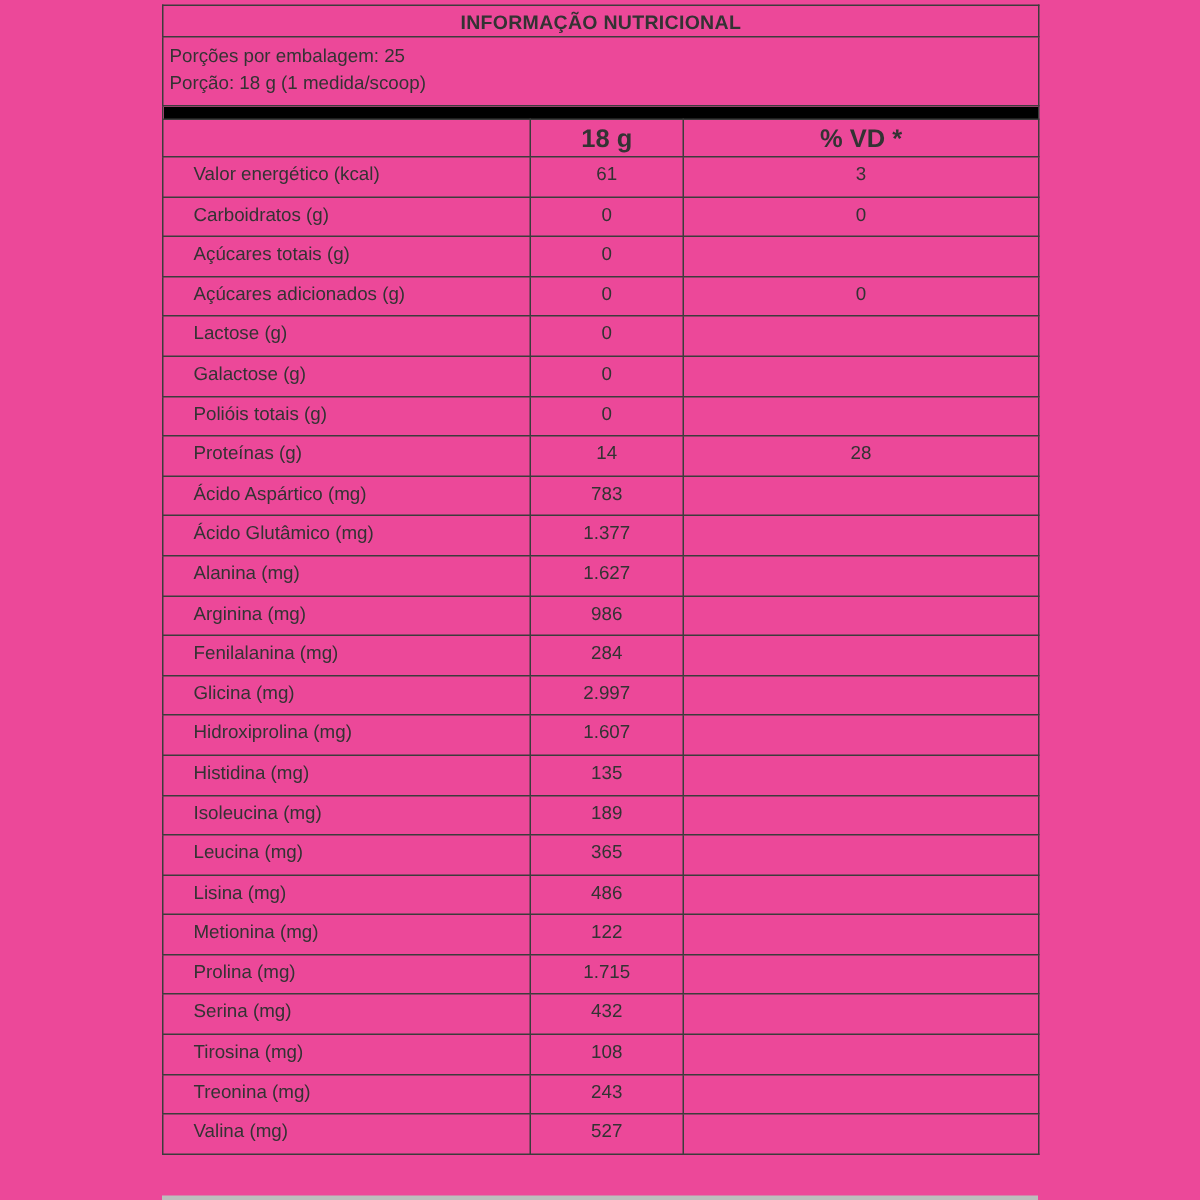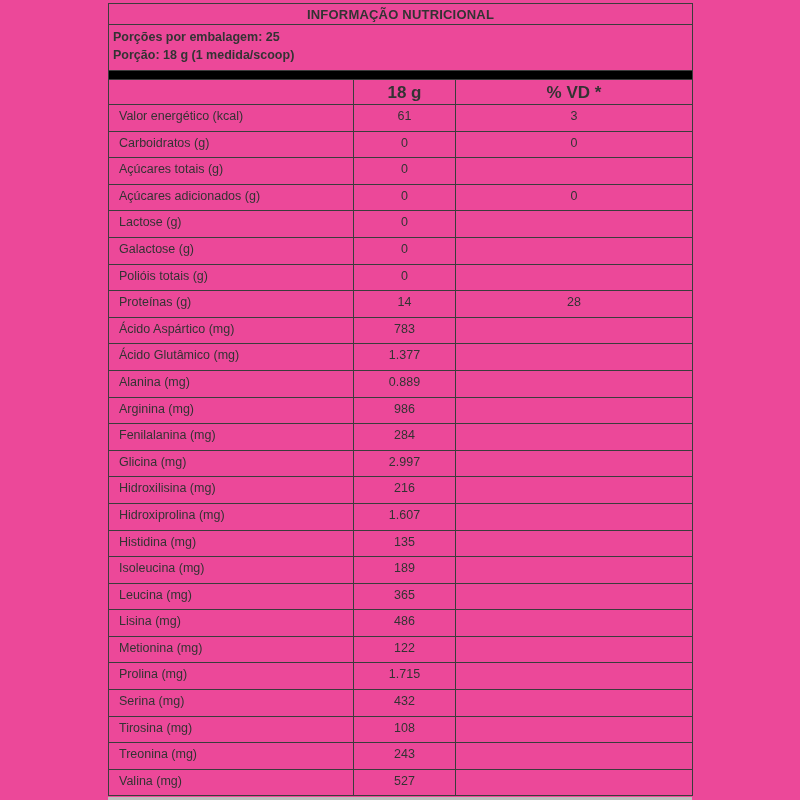--- a/index.html
+++ b/index.html
@@ -40,21 +40,20 @@
     padding: 2px;
     letter-spacing: 0.2px;
     vertical-align: middle;
   }
   .serving-cell {
     font-size: 12.5px;
     line-height: 18px;
     padding: 3px 4px 6px 4px;
     height: 45px;
     vertical-align: top;
-    font-weight: bold;
   }
   .bar-cell {
     background: #000000;
     height: 9px;
     padding: 0;
     border-left-color: #000000;
     border-right-color: #000000;
   }
   .head-cell {
     height: 24px;
@@ -63,21 +62,21 @@
     text-align: center;
     vertical-align: top;
     padding-top: 3px;
   }
   .cell {
     font-size: 12.5px;
     height: 26.6px;
     vertical-align: top;
     padding-top: 4px;
   }
-  .label-cell  { text-align: left; padding-left: 10px; }
+  .label-cell  { text-align: left; padding-left: 20px; }
   .amount-cell { text-align: center; }
   .vd-cell     { text-align: center; }
 
   .cutoff-bar {
     position: absolute;
     left: 108px; top: 797px;
     width: 584px; height: 3px;
     background: #bdbdbd;
   }
 </style>
@@ -156,44 +155,39 @@
     <td class="cell amount-cell">783</td>
     <td class="cell vd-cell"></td>
   </tr>
         <tr>
     <td class="cell label-cell">Ácido Glutâmico (mg)</td>
     <td class="cell amount-cell">1.377</td>
     <td class="cell vd-cell"></td>
   </tr>
         <tr>
     <td class="cell label-cell">Alanina (mg)</td>
-    <td class="cell amount-cell">0.889</td>
+    <td class="cell amount-cell">1.627</td>
     <td class="cell vd-cell"></td>
   </tr>
         <tr>
     <td class="cell label-cell">Arginina (mg)</td>
     <td class="cell amount-cell">986</td>
     <td class="cell vd-cell"></td>
   </tr>
         <tr>
     <td class="cell label-cell">Fenilalanina (mg)</td>
     <td class="cell amount-cell">284</td>
     <td class="cell vd-cell"></td>
   </tr>
         <tr>
     <td class="cell label-cell">Glicina (mg)</td>
     <td class="cell amount-cell">2.997</td>
     <td class="cell vd-cell"></td>
   </tr>
         <tr>
-    <td class="cell label-cell">Hidroxilisina (mg)</td>
-    <td class="cell amount-cell">216</td>
-    <td class="cell vd-cell"></td>
-  </tr>
-        <tr>
     <td class="cell label-cell">Hidroxiprolina (mg)</td>
     <td class="cell amount-cell">1.607</td>
     <td class="cell vd-cell"></td>
   </tr>
         <tr>
     <td class="cell label-cell">Histidina (mg)</td>
     <td class="cell amount-cell">135</td>
     <td class="cell vd-cell"></td>
   </tr>
         <tr>

